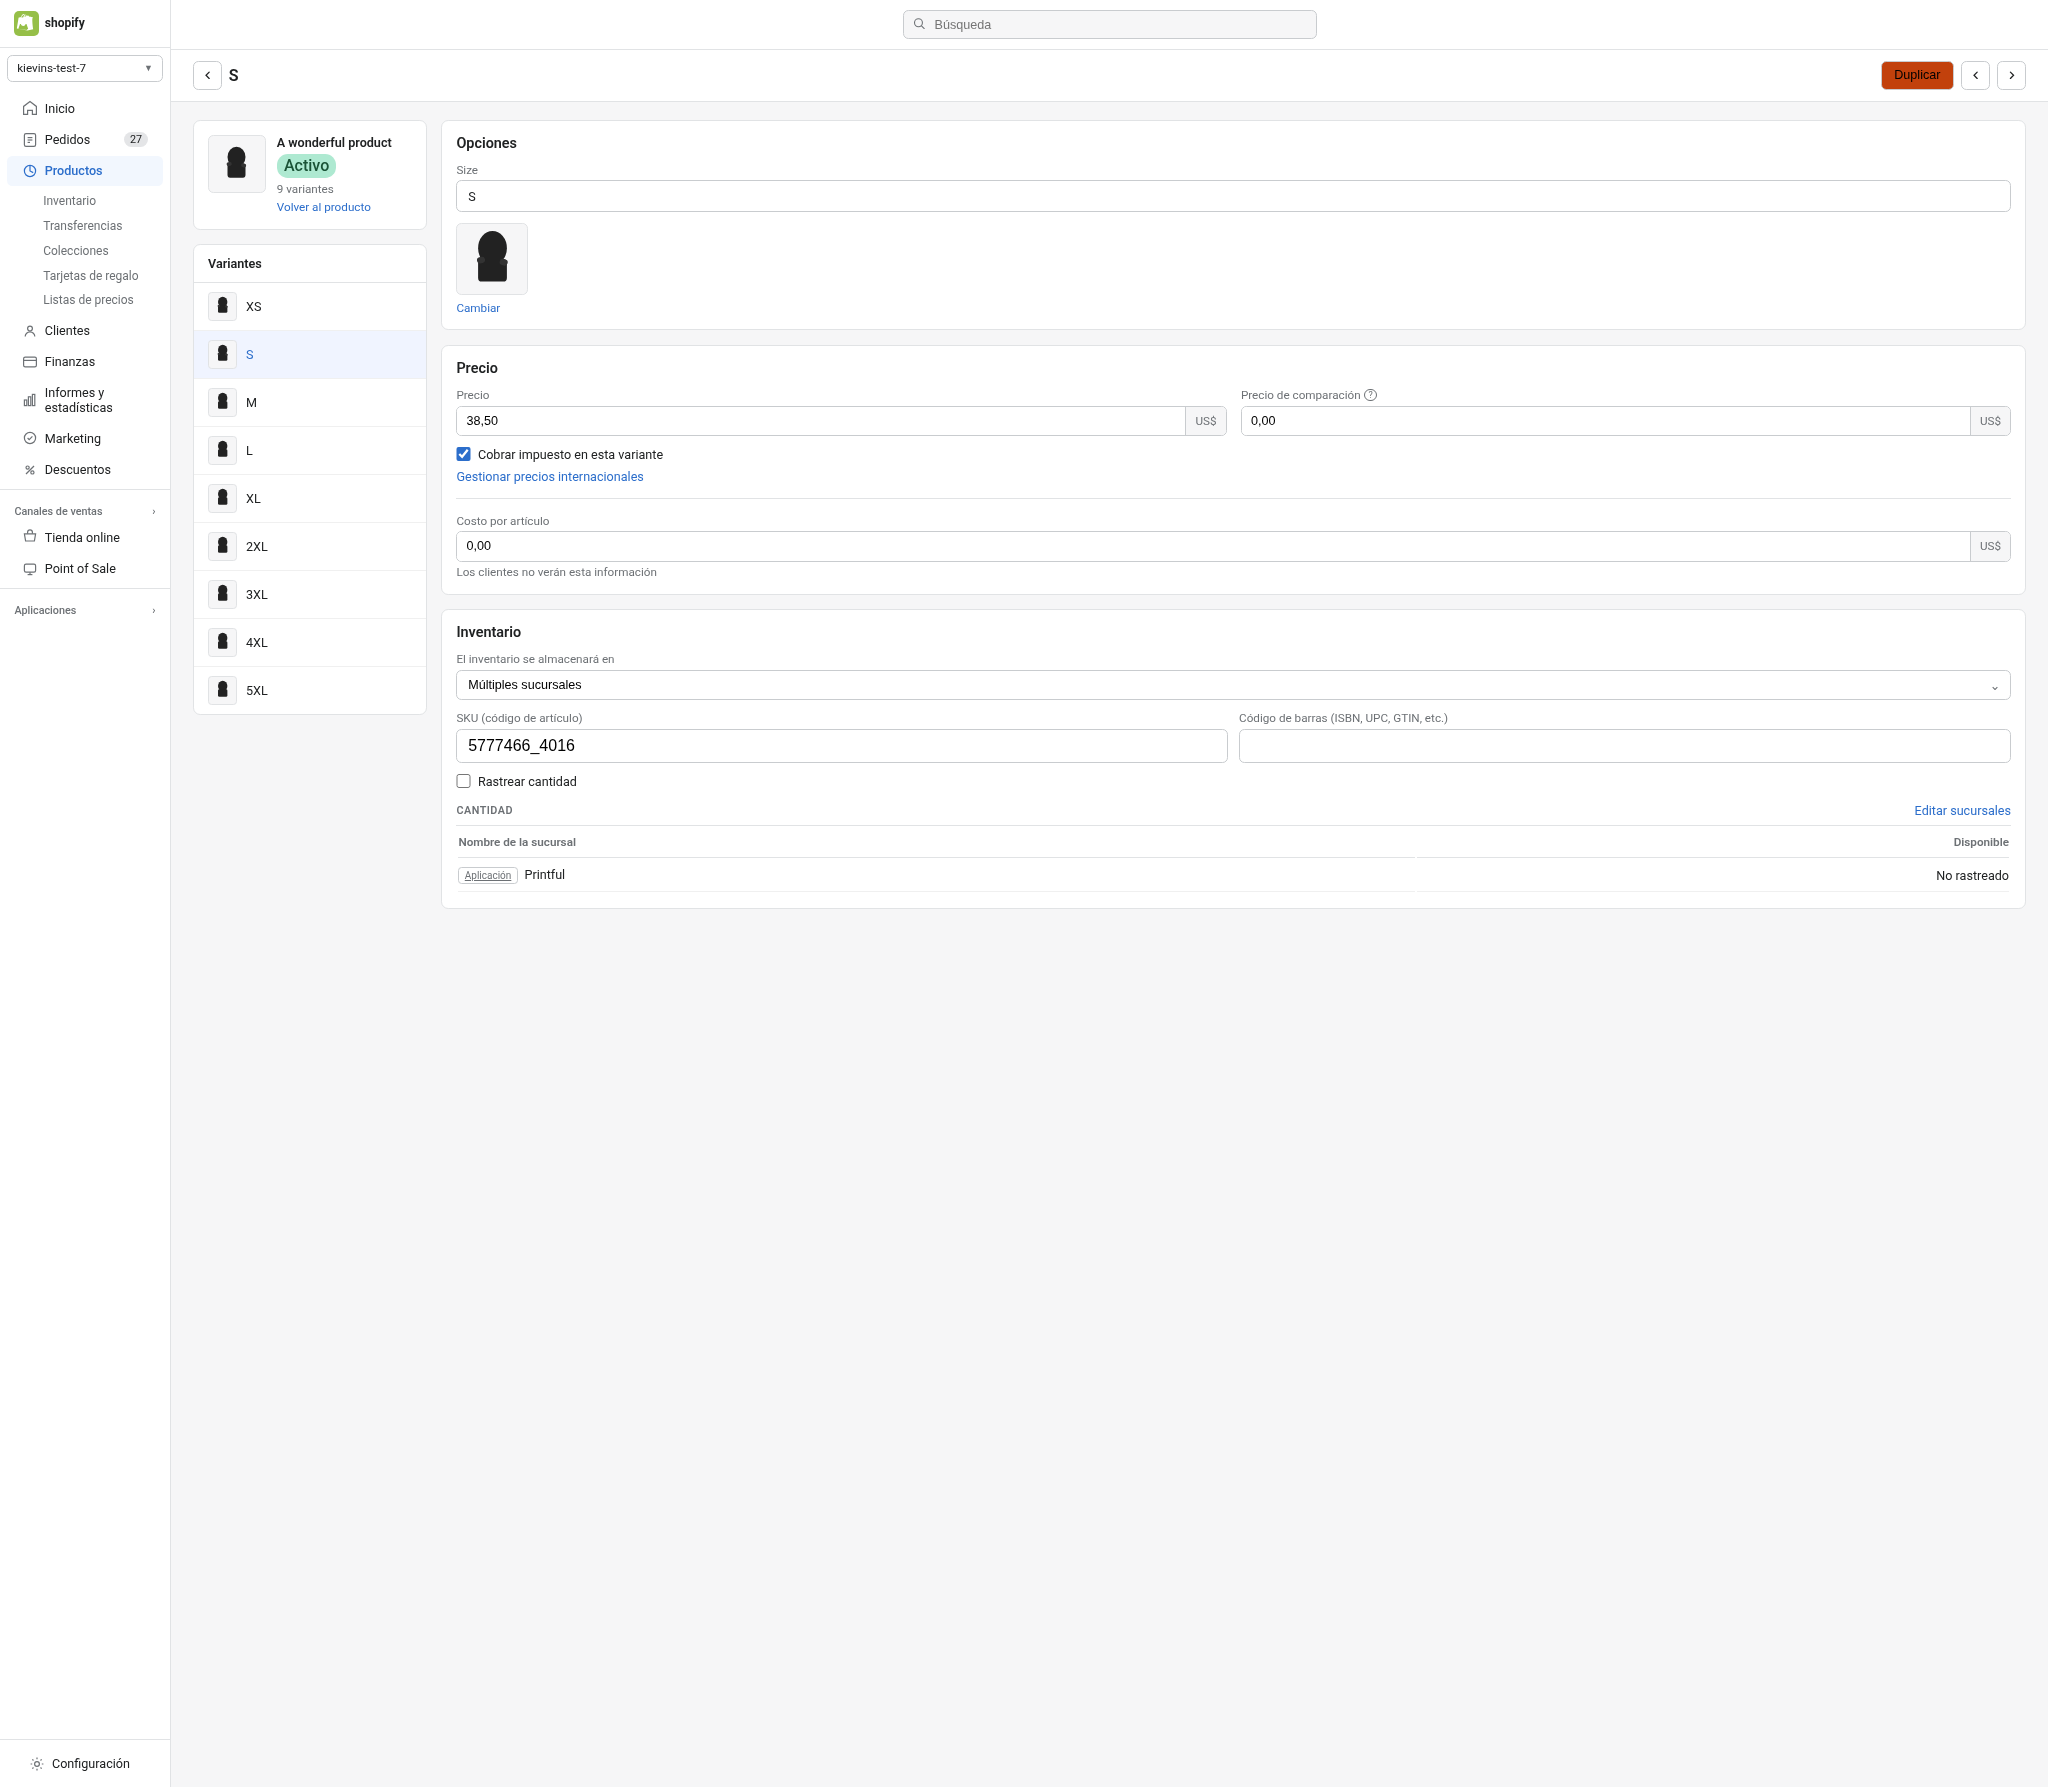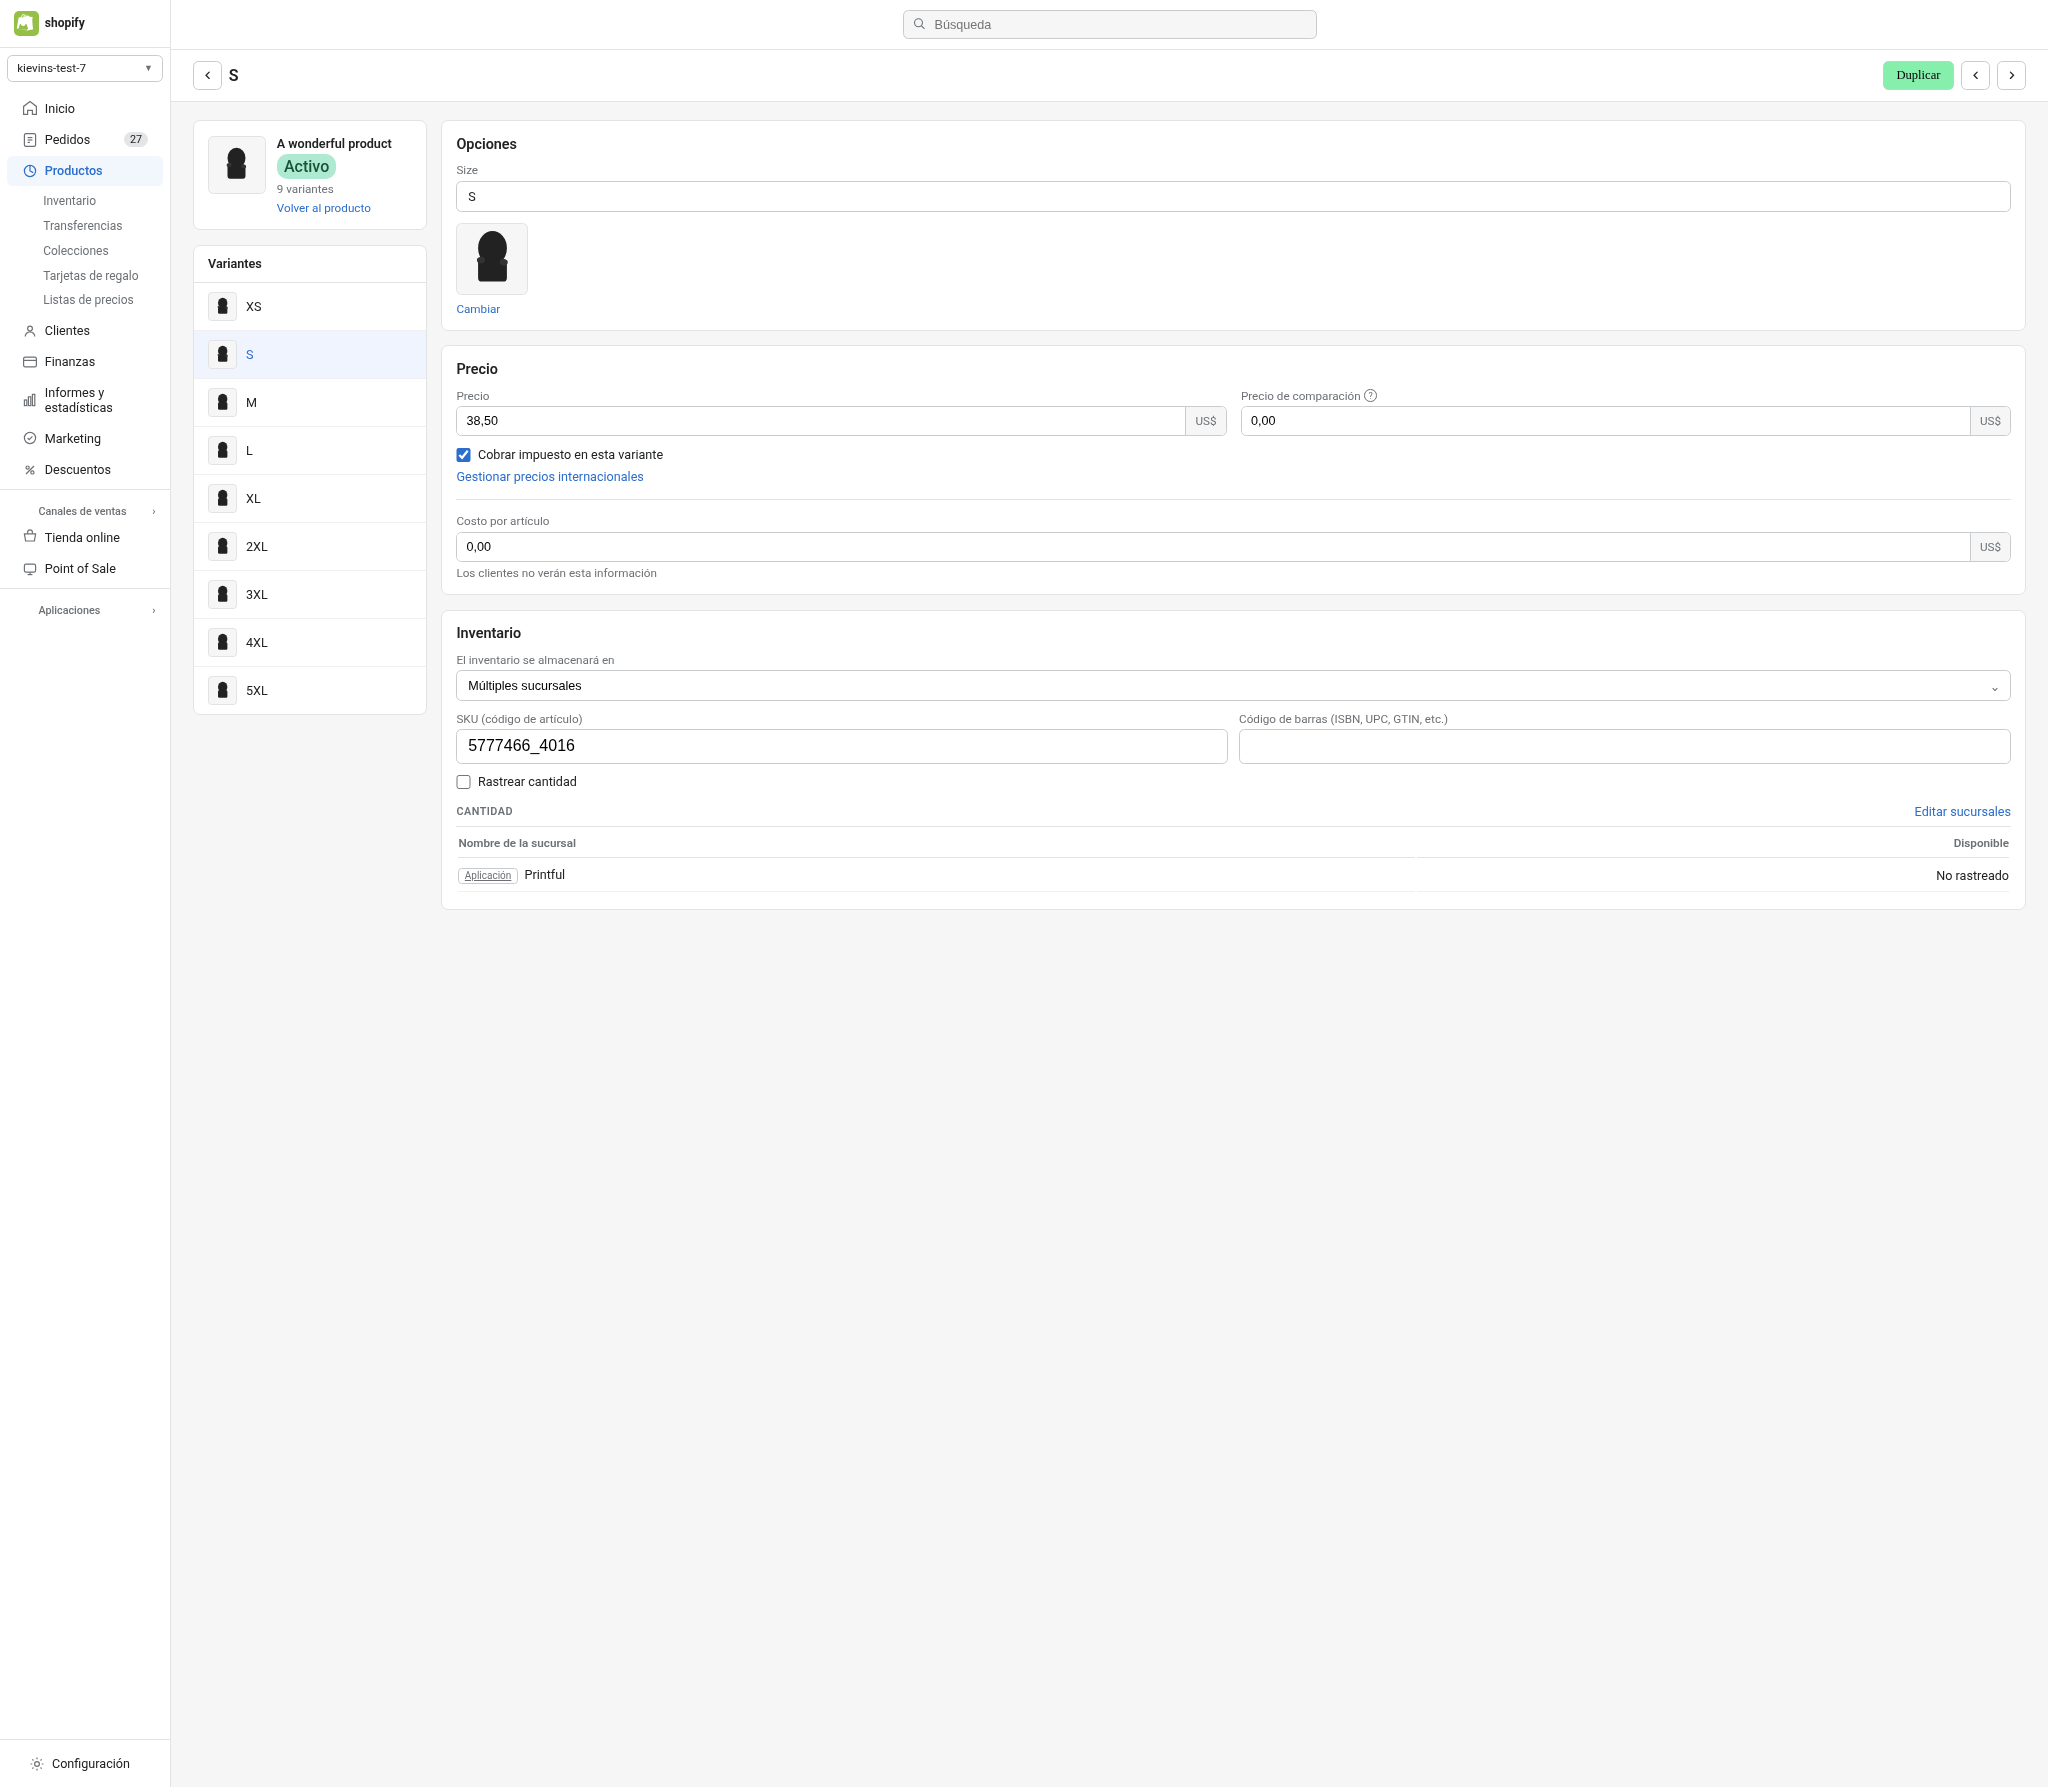--- a/index.html
+++ b/index.html
@@ -14,21 +14,21 @@
 
     
     .sidebar-header { padding: 10.8px 14.4px; border-bottom: 0.9px solid #e1e3e5; display: flex; align-items: center; gap: 7.2px; }
     .shopify-logo { display: flex; align-items: center; gap: 5.4px; font-weight: 700; font-size: 12px; color: #202223; }
     .shopify-logo .logo-icon { width: 25px; height: 25px; }
 
     .store-selector { margin: 7.2px; padding: 5.4px 9px; border: 0.9px solid #c9cccf; border-radius: 5.4px; display: flex; align-items: center; justify-content: space-between; cursor: pointer; font-size: 11.7px; }
     .store-selector-arrow { font-size: 9px; color: #6d7175; }
 
     .nav-section { padding: 3.6px 0; }
-    .nav-section-label { padding: 7.2px 14.4px 3.6px; font-size: 10.8px; color: #6d7175; font-weight: 500; display: flex; align-items: center; justify-content: space-between; cursor: pointer; margin-left: 24px; }
+    .nav-section-label { padding: 7.2px 14.4px 3.6px; font-size: 10.8px; color: #6d7175; font-weight: 500; display: flex; align-items: center; justify-content: space-between; cursor: pointer; }
     .nav-item { padding: 7.2px 14.4px; display: flex; align-items: center; gap: 7.2px; cursor: pointer; border-radius: 5.4px; margin: 0.9px 7.2px; font-size: 12.6px; color: #202223; }
     .nav-item.active { background: #f2f7fe; color: #2c6ecb; font-weight: 500; }
     .nav-item .nav-icon { width: 16px; height: 16px; display: flex; align-items: center; justify-content: center; color: #6d7175; flex-shrink: 0; }
     .nav-item.active .nav-icon { color: #2c6ecb; }
     .nav-badge { background: #e4e5e7; border-radius: 9px; padding: 0.9px 6.3px; font-size: 10.8px; margin-left: auto; }
     .nav-sub { padding: 1.8px 0 1.8px 36px; }
     .nav-sub-item { padding: 5.4px 7.2px; cursor: pointer; color: #6d7175; border-radius: 3.6px; font-size: 12px; }
 
     .sidebar-footer { margin-top: auto; border-top: 0.9px solid #e1e3e5; padding: 7.2px; }
 
@@ -36,21 +36,21 @@
     .search-bar { flex: 1; max-width: 414px; margin: 0 auto; position: relative; }
     .search-bar input { width: 100%; padding: 6.3px 10.8px 6.3px 31px; border: 0.9px solid #c9cccf; border-radius: 5.4px; font-size: 12.6px; background: #f6f6f7; }
     .search-icon-wrap { position: absolute; left: 9px; top: 50%; transform: translateY(-50%); color: #6d7175; }
 
     
     .page-header { background: #fff; border-bottom: 0.9px solid #e1e3e5; padding: 10.8px 21.6px; display: flex; align-items: center; gap: 10.8px; }
     .page-header-left { display: flex; align-items: center; gap: 7.2px; }
     .back-btn { width: 29px; height: 29px; border: 0.9px solid #c9cccf; border-radius: 5.4px; display: flex; align-items: center; justify-content: center; cursor: pointer; background: #fff; }
     .page-title { font-size: 16px; font-weight: 600; }
     .page-header-right { margin-left: auto; display: flex; align-items: center; gap: 7.2px; }
-    .btn { padding: 6.3px 12.6px; border-radius: 5.4px; cursor: pointer; font-size: 12.6px; font-weight: 500; border: 0.9px solid #c9cccf; background: #86efac; font-family: Liberation Serif, serif; }
+    .btn { padding: 6.3px 12.6px; border-radius: 5.4px; cursor: pointer; font-size: 12.6px; font-weight: 500; border: 0.9px solid #c9cccf; background: #c2410c; }
     .btn-icon { width: 29px; height: 29px; border: 0.9px solid #c9cccf; border-radius: 5.4px; display: flex; align-items: center; justify-content: center; cursor: pointer; background: #fff; }
 
     
     .left-col { width: 234px; flex-shrink: 0; }
     .right-col { flex: 1; }
 
     
     .card { background: #fff; border: 0.9px solid #e1e3e5; border-radius: 7.2px; margin-bottom: 14.4px; }
     .card-body { padding: 14.4px; }
 

